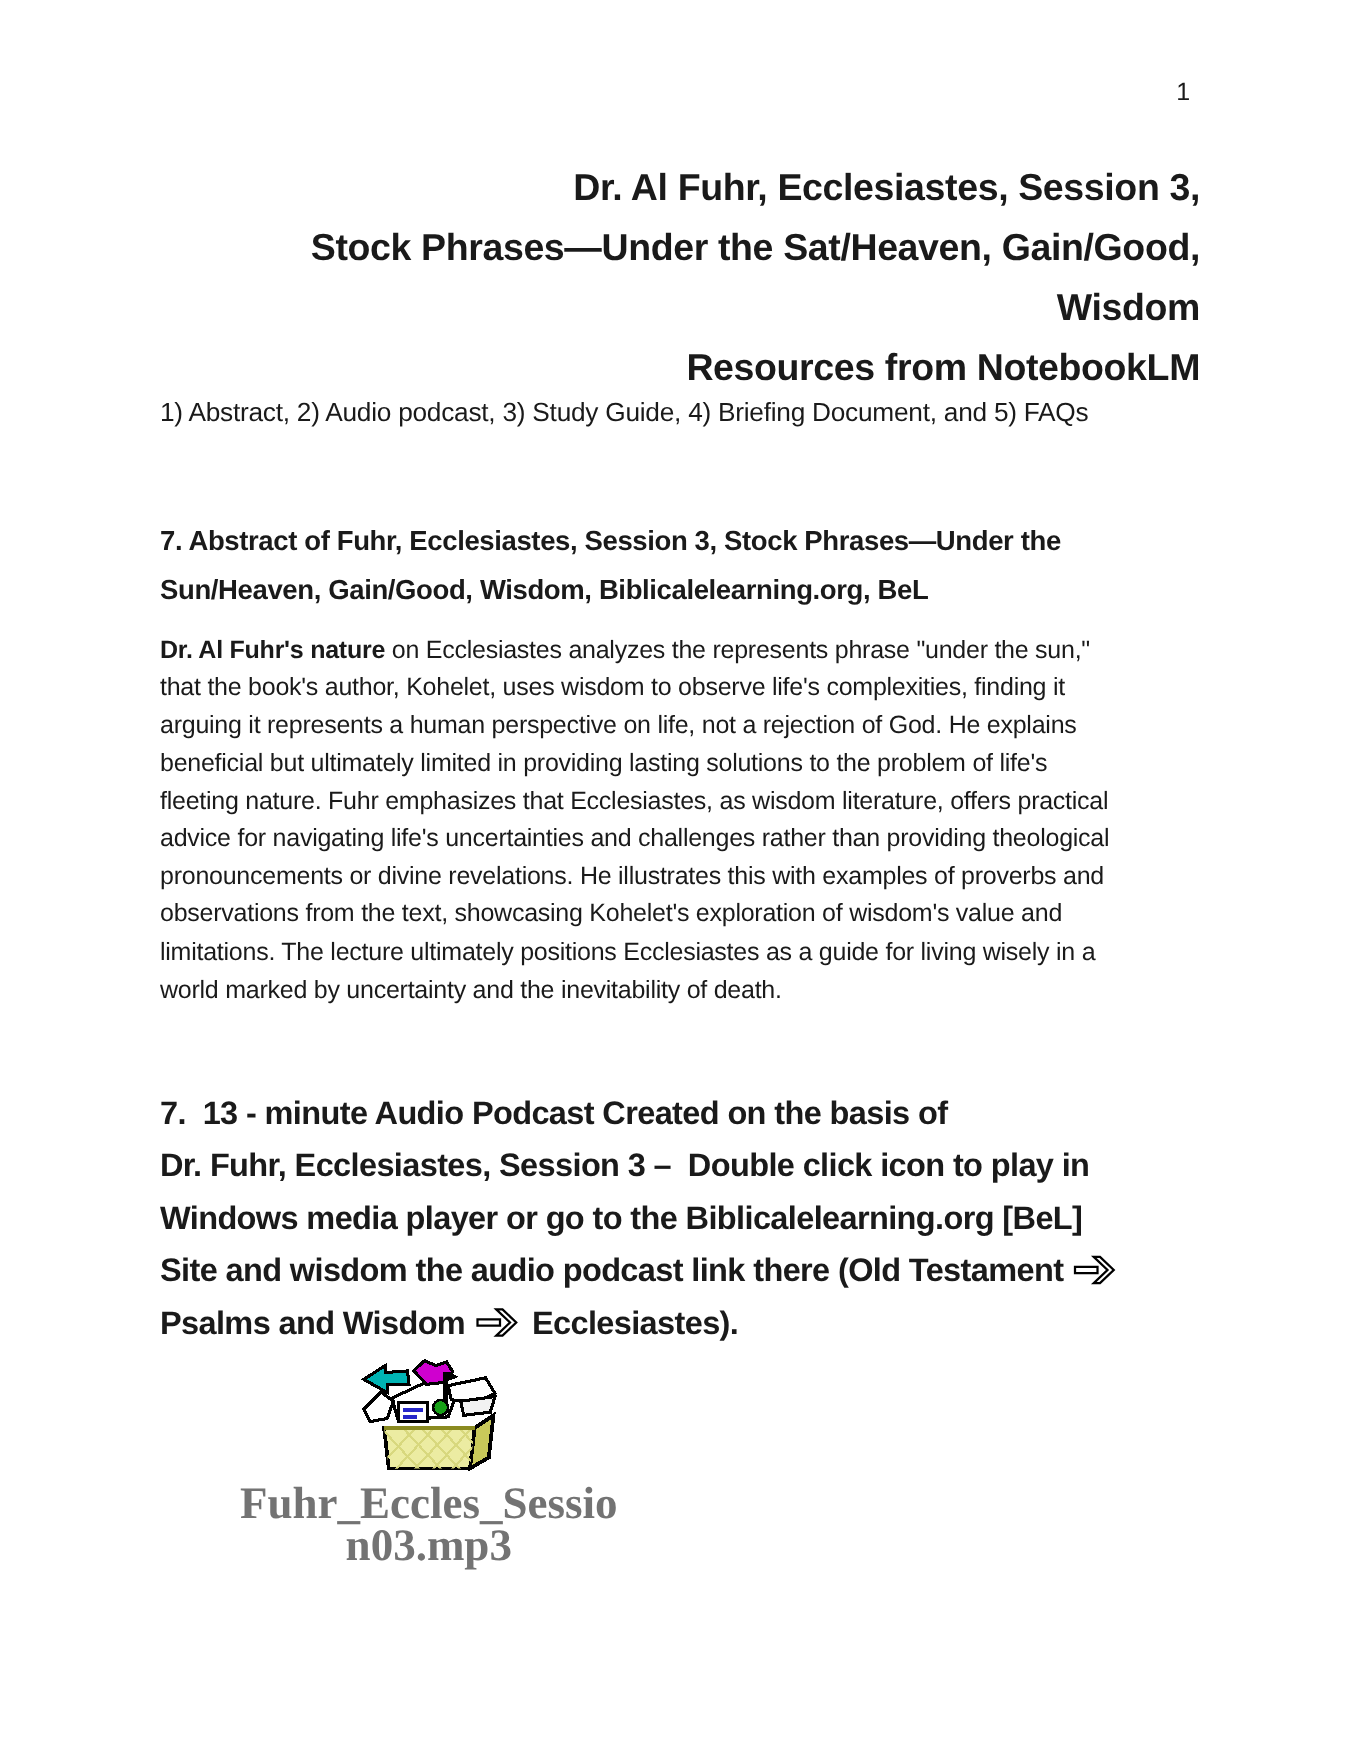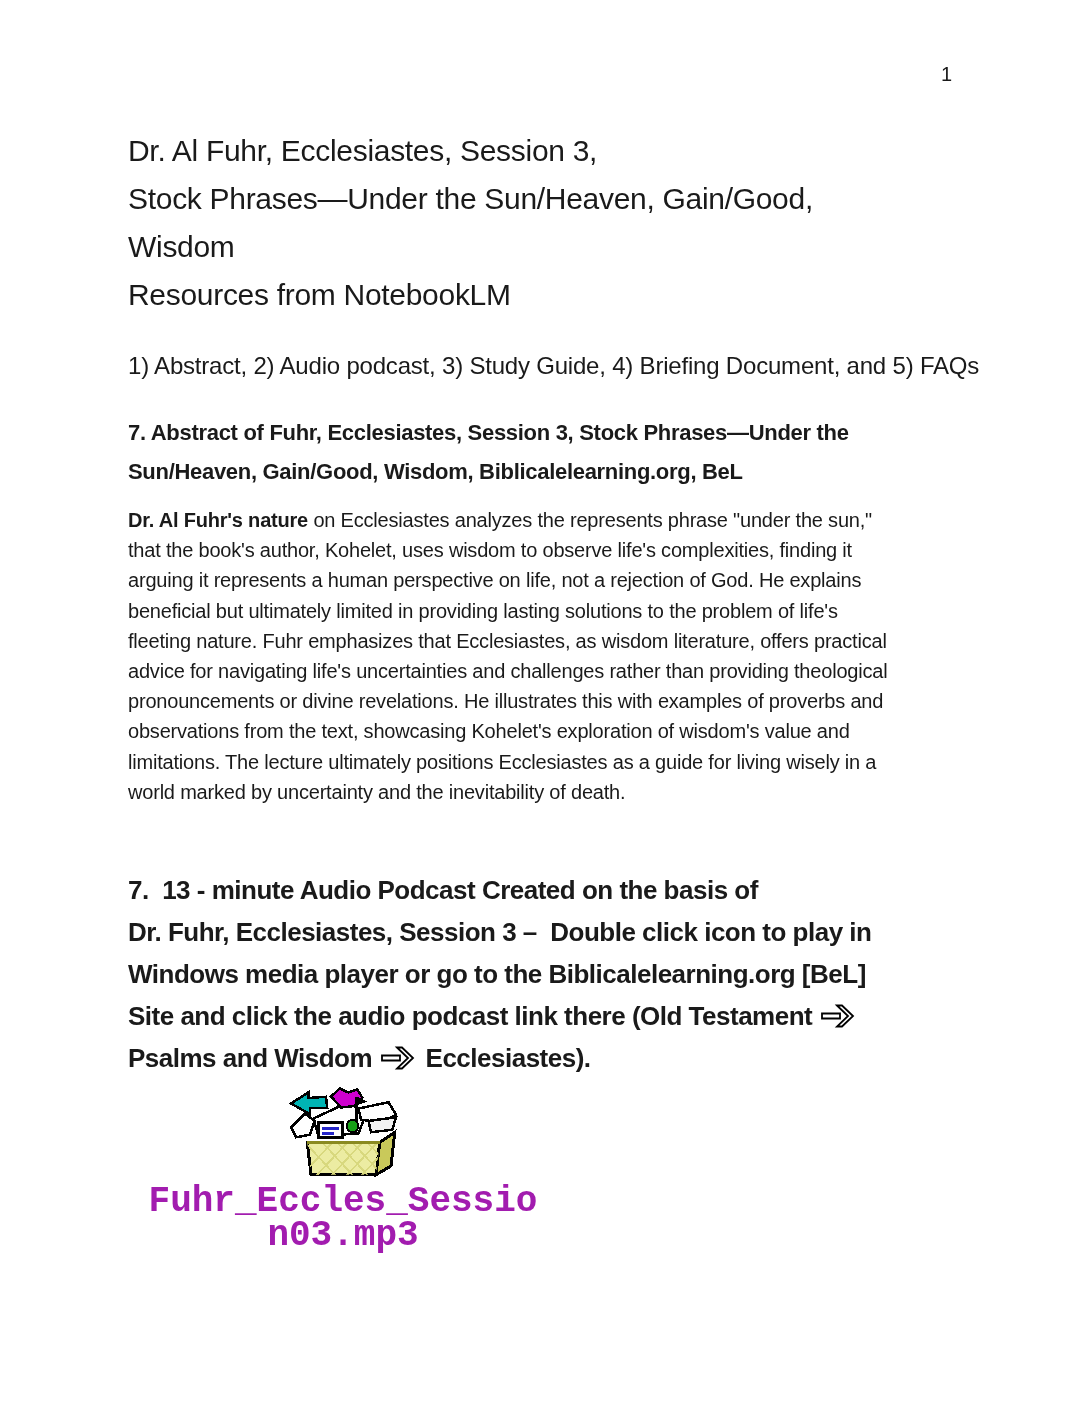--- a/index.html
+++ b/index.html
@@ -17,32 +17,32 @@
     top: 62px;
     left: 941px;
     font-size: 20px;
     line-height: 24px;
   }
   .doc-title {
     position: absolute;
     top: 127px;
     left: 128px;
     width: 832px;
-    text-align: left;
-    font-weight: 400;
+    text-align: right;
+    font-weight: 700;
     font-size: 30px;
     line-height: 48px;
     letter-spacing: -0.3px;
   }
   .doc-title .line { white-space: pre; }
   .toc-line {
     position: absolute;
-    top: 352px;
+    top: 319px;
     left: 128px;
-    font-size: 24px;
+    font-size: 21px;
     letter-spacing: -0.2px;
     white-space: pre;
   }
   .h1 {
     position: absolute;
     top: 414px;
     left: 128px;
     width: 900px;
     font-weight: 700;
     font-size: 22px;
@@ -81,39 +81,39 @@
     position: absolute;
     top: 1086px;
     left: 123px;
     width: 440px;
     text-align: center;
     cursor: default;
   }
   .pkg-icon { display: block; margin: 0 auto; }
   .caption {
     margin-top: 4px;
-    font-family: Liberation Mono, monospace;
+    font-family: Liberation Serif, serif;
     font-weight: 700;
     font-size: 36px;
     line-height: 34px;
-    color: #a21caf;
+    color: #737373;
     text-align: center;
   }
   .caption .line { white-space: pre; }
 </style>
 </head>
 <body>
 
 <div class="page">
 
   <div class="page-number">1</div>
 
   <div class="doc-title">
     <div class="line">Dr. Al Fuhr, Ecclesiastes, Session 3,</div>
-    <div class="line">Stock Phrases—Under the Sun/Heaven, Gain/Good,</div>
+    <div class="line">Stock Phrases—Under the Sat/Heaven, Gain/Good,</div>
     <div class="line">Wisdom</div>
     <div class="line">Resources from NotebookLM</div>
   </div>
 
   <div class="toc-line">1) Abstract, 2) Audio podcast, 3) Study Guide, 4) Briefing Document, and 5) FAQs</div>
 
   <div class="h1">
     <div class="line">7. Abstract of Fuhr, Ecclesiastes, Session 3, Stock Phrases—Under the</div>
     <div class="line">Sun/Heaven, Gain/Good, Wisdom, Biblicalelearning.org, BeL</div>
   </div>
@@ -128,21 +128,21 @@
     <div class="line">pronouncements or divine revelations. He illustrates this with examples of proverbs and</div>
     <div class="line">observations from the text, showcasing Kohelet's exploration of wisdom's value and</div>
     <div class="line">limitations. The lecture ultimately positions Ecclesiastes as a guide for living wisely in a</div>
     <div class="line">world marked by uncertainty and the inevitability of death.</div>
   </div>
 
   <div class="h2">
     <div class="line">7.  13 - minute Audio Podcast Created on the basis of</div>
     <div class="line">Dr. Fuhr, Ecclesiastes, Session 3 –  Double click icon to play in</div>
     <div class="line">Windows media player or go to the Biblicalelearning.org [BeL]</div>
-    <div class="line"><span>Site and click the audio podcast link there (Old Testament </span><svg class="arrow-glyph" width="38" height="28" viewBox="0 0 38 28">
+    <div class="line"><span>Site and wisdom the audio podcast link there (Old Testament </span><svg class="arrow-glyph" width="38" height="28" viewBox="0 0 38 28">
           <polygon points="2,11.5 20,11.5 20,16.5 2,16.5" fill="#ffffff" stroke="#000000" stroke-width="1.8"></polygon>
           <polygon points="17,3.5 28,14 17,24.5 22,24.5 33,14 22,3.5" fill="#ffffff" stroke="#000000" stroke-width="1.8"></polygon>
         </svg></div>
     <div class="line"><span>Psalms and Wisdom </span><svg class="arrow-glyph" width="38" height="28" viewBox="0 0 38 28">
           <polygon points="2,11.5 20,11.5 20,16.5 2,16.5" fill="#ffffff" stroke="#000000" stroke-width="1.8"></polygon>
           <polygon points="17,3.5 28,14 17,24.5 22,24.5 33,14 22,3.5" fill="#ffffff" stroke="#000000" stroke-width="1.8"></polygon>
         </svg><span> Ecclesiastes).</span></div>
   </div>
 
   <div class="attachment">

